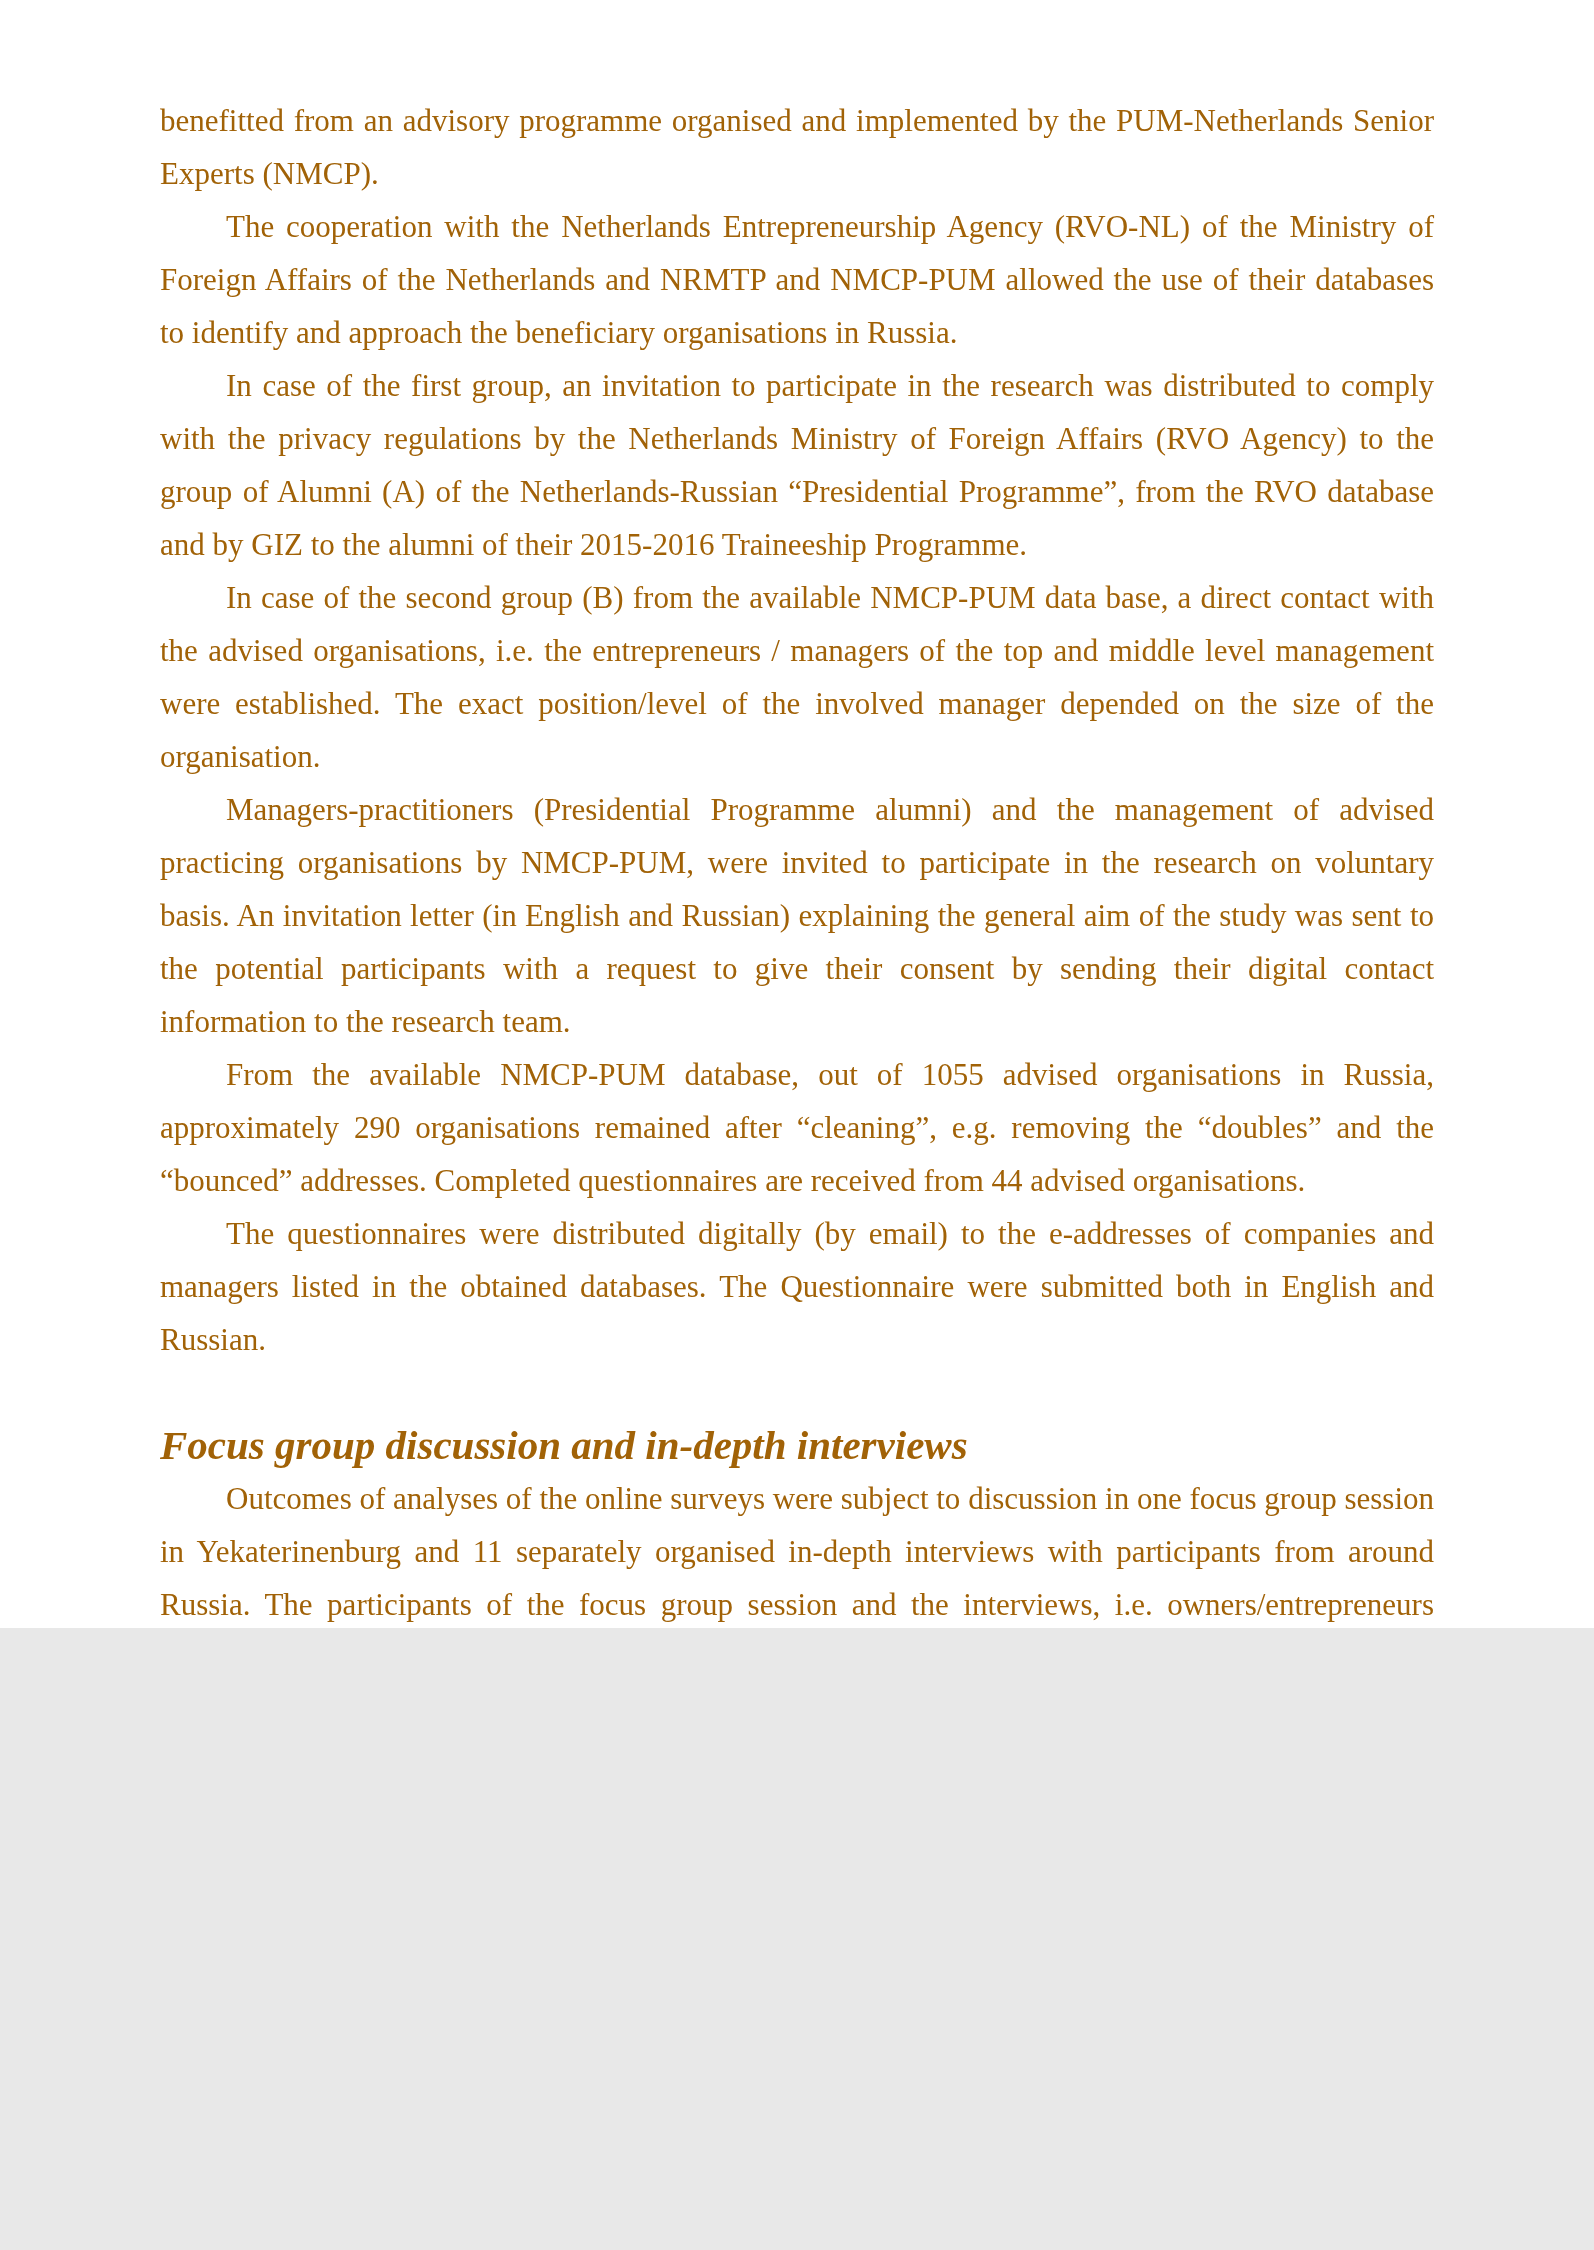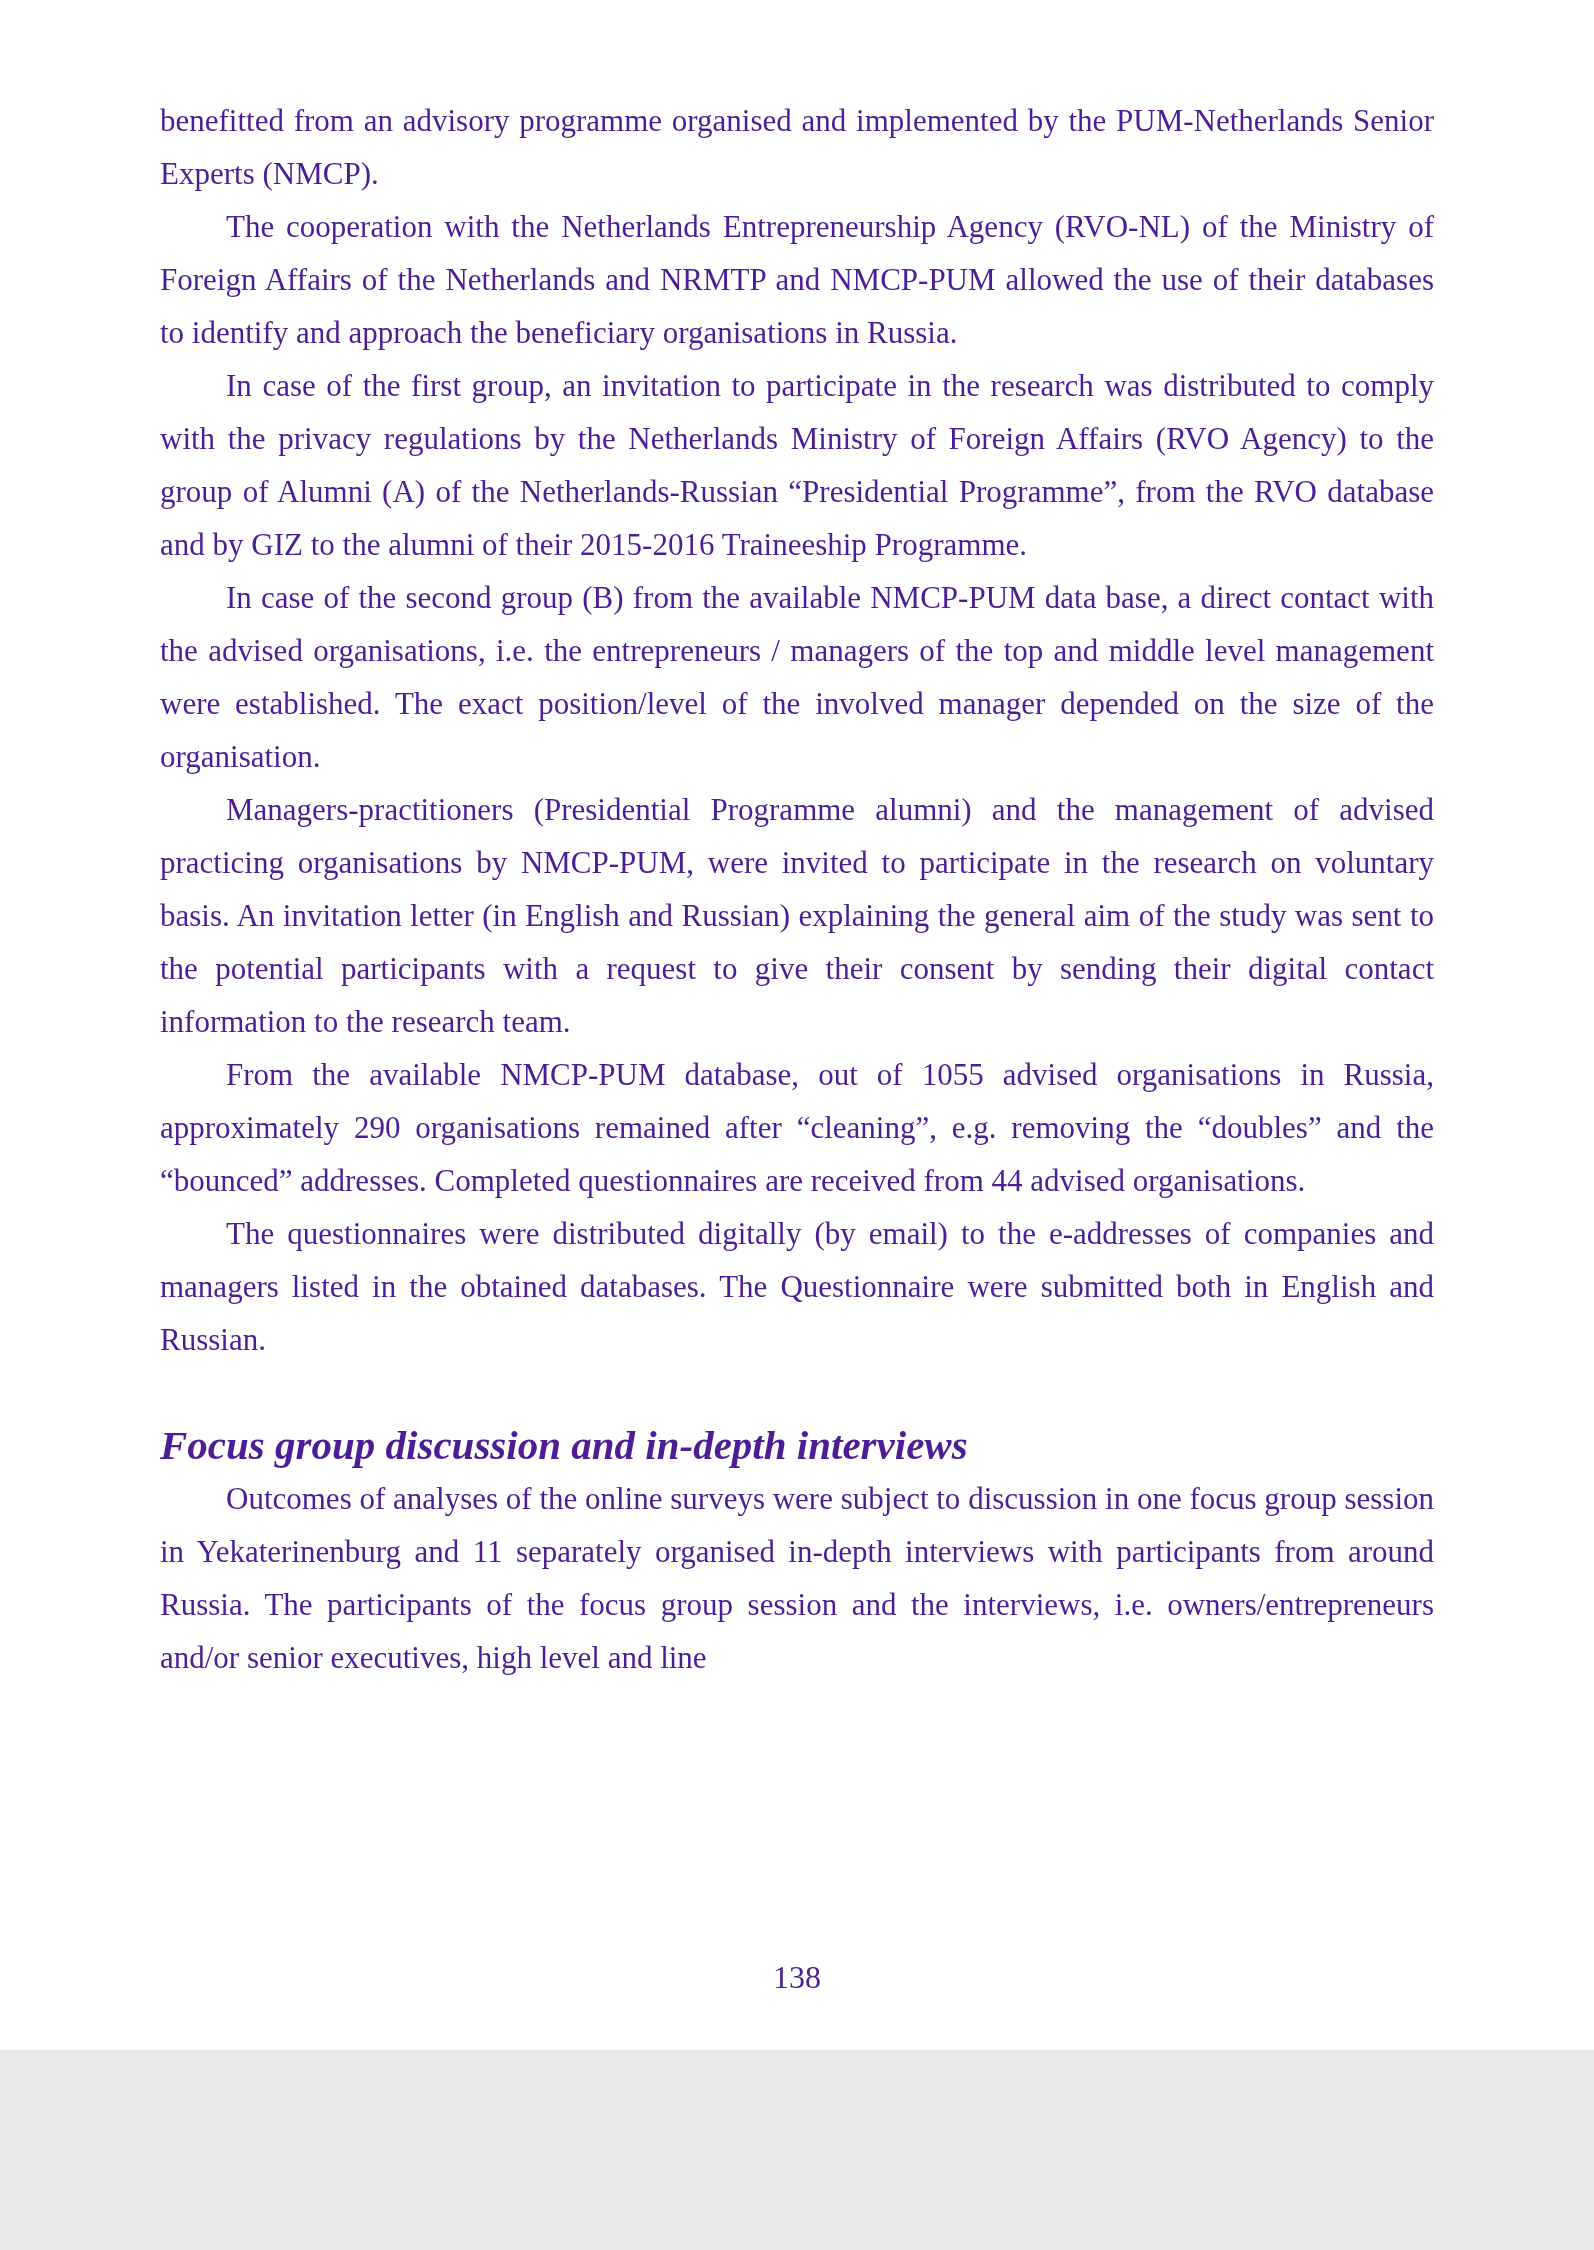--- a/index.html
+++ b/index.html
@@ -1,23 +1,23 @@
 <!DOCTYPE html>
 <html><head>
 <meta charset="utf-8">
 <style>
   * { margin: 0; padding: 0; box-sizing: border-box; }
   html, body { background: #e8e8e8; }
   .page {
     position: relative;
     width: 1594px;
-    height: 2050px;
+    height: 1628px;
     margin: 0 auto;
     background: #ffffff;
-    color: #4c1d95;
+    color: #a16207;
     font-family: "Liberation Serif", "DejaVu Serif", serif;
     overflow: hidden;
   }
   .content {
     position: absolute;
     left: 160px;
     top: 94px;
     width: 1274px;
     font-size: 31px;
     line-height: 53px;

